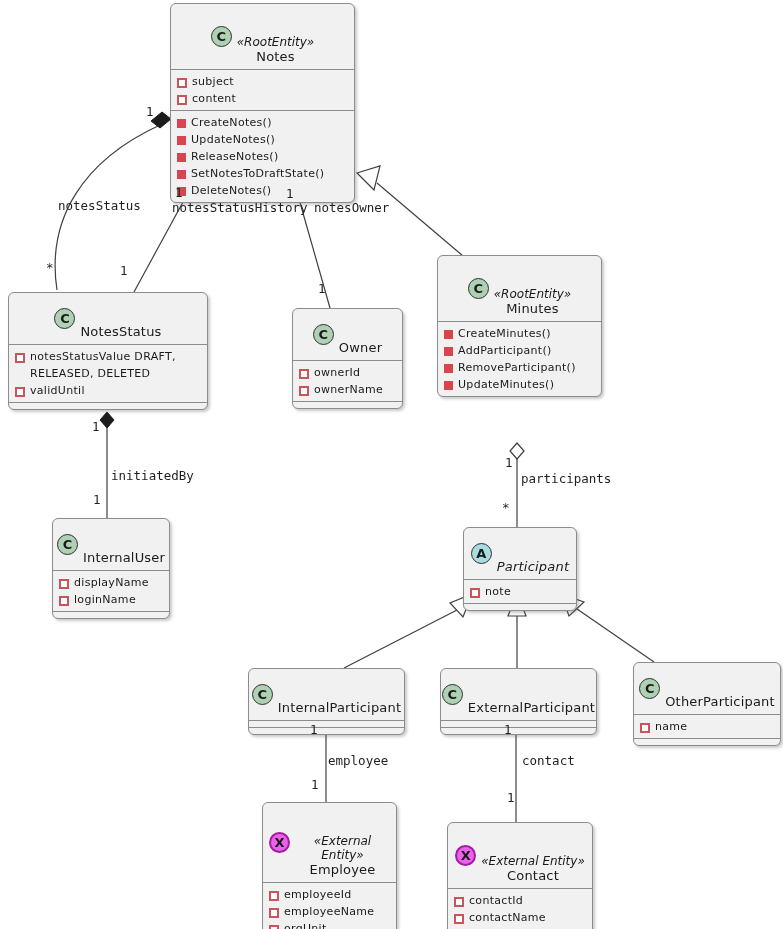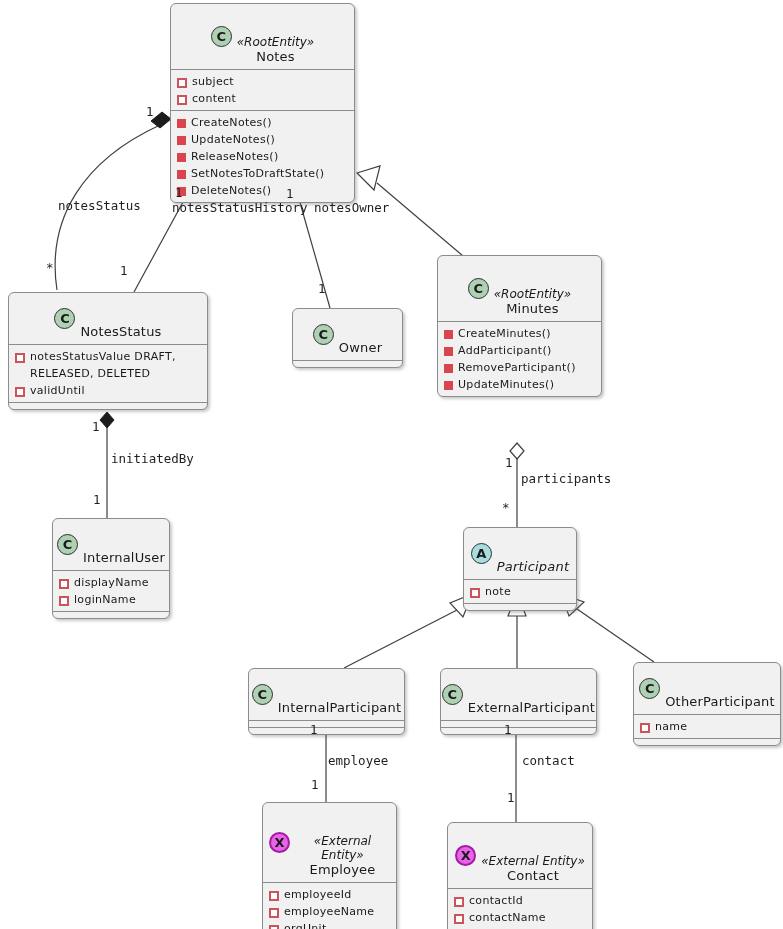--- a/index.html
+++ b/index.html
@@ -133,20 +133,30 @@
     <div class="ops"></div>
   </div>
 
   <div class="uml-class" style="left:292px;top:308px;width:111px;">
     <div class="hdr">
       <span class="circ c-class">C</span>
       <div class="titles">
           <div class="cname">Owner</div>
         </div>
     </div>
+    <div class="attrs">
+        <div class="member">
+          <span class="sq field"></span>
+          <span class="mtext">ownerId</span>
+        </div>
+        <div class="member">
+          <span class="sq field"></span>
+          <span class="mtext">ownerName</span>
+        </div>
+      </div>
     <div class="ops"></div>
   </div>
 
   <div class="uml-class" style="left:437px;top:255px;width:165px;">
     <div class="hdr">
       <span class="circ c-class">C</span>
       <div class="titles">
         <div class="stereo">«RootEntity»</div>
         <div class="cname">Minutes</div>
       </div>
@@ -291,21 +301,21 @@
           <span class="sq field"></span>
           <span class="mtext">contactName</span>
         </div>
       </div>
     <div class="ops"></div>
   </div>
 
   <span class="lbl" style="left:58px;top:198px;">notesStatus</span>
   <span class="lbl" style="left:172px;top:200px;">notesStatusHistory</span>
   <span class="lbl" style="left:314px;top:200px;">notesOwner</span>
-  <span class="lbl" style="left:111px;top:451px;">initiatedBy</span>
+  <span class="lbl" style="left:111px;top:468px;">initiatedBy</span>
   <span class="lbl" style="left:521px;top:471px;">participants</span>
   <span class="lbl" style="left:328px;top:753px;">employee</span>
   <span class="lbl" style="left:522px;top:753px;">contact</span>
 
   <span class="mult" style="left:146px;top:104px;">1</span>
   <span class="mult" style="left:46px;top:260px;">*</span>
   <span class="mult" style="left:175px;top:185px;">1</span>
   <span class="mult" style="left:120px;top:263px;">1</span>
   <span class="mult" style="left:286px;top:186px;">1</span>
   <span class="mult" style="left:318px;top:281px;">1</span>

